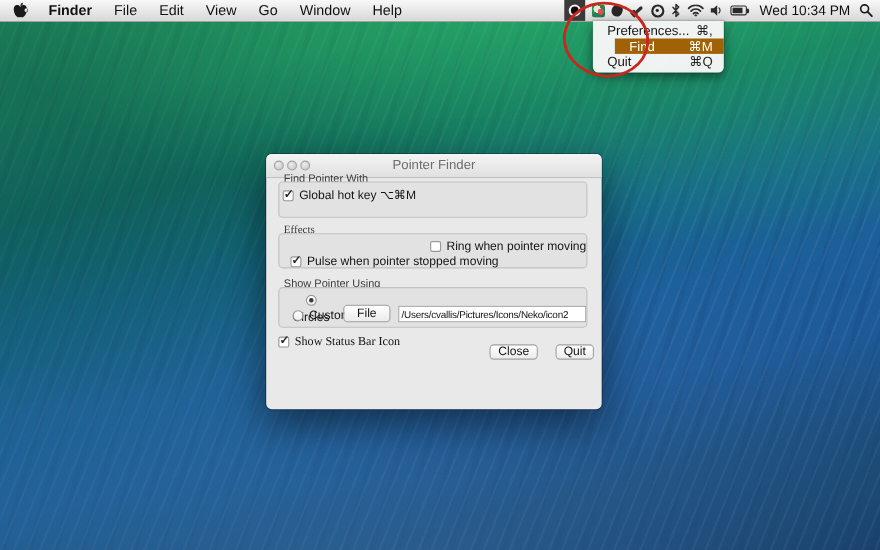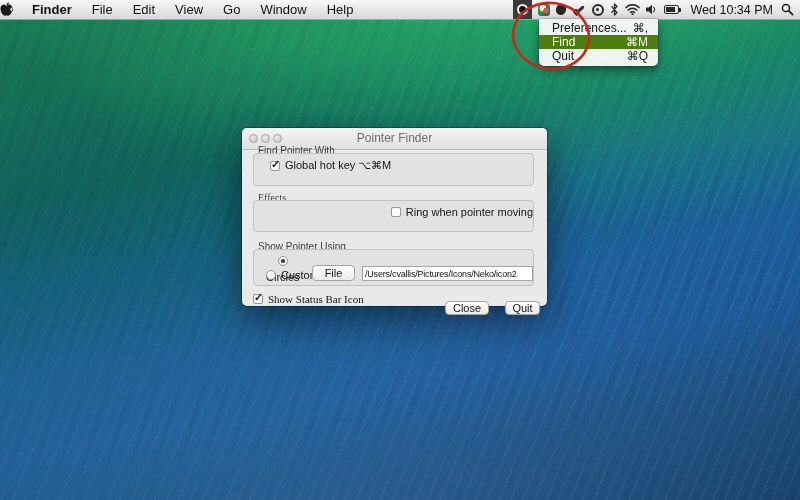--- a/index.html
+++ b/index.html
@@ -14,21 +14,21 @@
       radial-gradient(900px 520px at -12% 58%, rgba(16,88,112,.45), rgba(16,88,112,0) 65%),
       radial-gradient(1300px 420px at 42% 104%, rgba(80,140,205,.38), rgba(80,140,205,0) 70%),
       repeating-linear-gradient(112deg, rgba(255,255,255,.05) 0 2px, rgba(255,255,255,0) 2px 11px),
       repeating-linear-gradient(106deg, rgba(0,25,55,.07) 0 5px, rgba(0,0,0,0) 5px 23px),
       linear-gradient(168deg,#23945c 0%,#1f8e60 16%,#12705f 30%,#156787 44%,#1c5f9b 58%,#1c5796 70%,#15456f 84%,#0e3157 100%);}
 
   
   .menubar{position:absolute;left:0;top:0;width:800px;height:19px;z-index:50;
     background:linear-gradient(#f8f8f8,#d8d8d8);border-bottom:1px solid rgba(0,0,0,.35);
     display:flex;align-items:center;font-size:13px;color:#111;}
-  .mb-left{display:flex;align-items:center;height:100%;padding-left:0;}
+  .mb-left{display:flex;align-items:center;height:100%;padding-left:12px;}
   .mb-apple{display:flex;align-items:center;padding:0 9px 0 0;height:100%;}
   .mb-item{padding:0 10px;height:100%;display:flex;align-items:center;white-space:nowrap;}
   .mb-item.app{font-weight:bold;}
   .mb-right{margin-left:auto;display:flex;align-items:center;gap:6px;height:100%;padding-right:6px;}
   .st{display:flex;align-items:center;justify-content:center;height:19px;}
   .tile-pressed{width:19px;height:19px;background:#3a3a3a;display:flex;align-items:center;justify-content:center;}
   .rec-icon{width:11px;height:11px;border-radius:50%;background:#0c0c0c;border:2px solid #f2f2f2;box-sizing:border-box;}
   .color-app{width:12px;height:12px;border-radius:3px;
     background:radial-gradient(circle at 68% 55%, #d9534f 0 26%, rgba(0,0,0,0) 28%),
                radial-gradient(circle at 40% 35%, #e9e6da 0 30%, rgba(0,0,0,0) 32%),
@@ -44,28 +44,28 @@
   .battery-fill{position:absolute;left:2px;top:2px;width:9px;height:5px;background:#2a2a2a;}
   .battery-nub{position:absolute;left:15.5px;top:2.5px;width:2px;height:4px;background:#2a2a2a;border-radius:0 1px 1px 0;}
   .clock{font-size:12.5px;color:#101010;white-space:nowrap;padding:0 2px;}
 
   
   .statusmenu{position:absolute;left:539px;top:19px;width:119px;z-index:60;
     background:rgba(246,246,246,.97);border-radius:0 0 5px 5px;padding:2px 0 3px 0;
     box-shadow:0 4px 10px rgba(0,0,0,.45), 0 0 0 1px rgba(0,0,0,.12);}
   .sm-item{height:14px;display:flex;align-items:center;font-size:12px;color:#161616;padding:0 10px 0 13px;}
   .sm-item .sc{margin-left:auto;color:#222;}
-  .sm-item.highlighted{background:#4d7c0f;color:#fff;}
+  .sm-item.highlighted{background:#a16207;color:#fff;margin-left:20px;}
   .sm-item.highlighted .sc{color:#fff;}
 
   
   .annotation{position:absolute;left:506px;top:-3px;z-index:100;pointer-events:none;}
 
   
-  .win{position:absolute;left:242px;top:128px;width:305px;height:178px;z-index:10;
+  .win{position:absolute;left:242px;top:140px;width:305px;height:232px;z-index:10;
     background:#e9e9e9;border-radius:5px;box-shadow:0 14px 38px rgba(0,0,0,.5), 0 0 0 1px rgba(0,0,0,.28);}
   .titlebar{position:relative;height:21px;background:linear-gradient(#f4f4f4,#e0e0e0);
     border-bottom:1px solid #bdbdbd;border-radius:5px 5px 0 0;}
   .title{position:absolute;left:0;right:0;top:0;height:21px;line-height:21px;text-align:center;
     font-size:12px;color:#6e6e6e;}
   .tl{position:absolute;top:6px;width:9px;height:9px;border-radius:50%;
     background:radial-gradient(circle at 35% 30%, #ededed, #c3c3c3);border:1px solid #a2a2a2;box-sizing:border-box;}
   .tl.close{left:7px;} .tl.min{left:19px;} .tl.zoom{left:31px;}
 
   .g-label{position:absolute;left:16px;font-size:10px;color:#3c3c3c;}
@@ -94,32 +94,36 @@
 
   <div class="win">
     <div class="titlebar">
       <span class="tl close"></span>
       <span class="tl min"></span>
       <span class="tl zoom"></span>
       <div class="title">Pointer Finder</div>
     </div>
 
     <div class="g-label" style="top:17px;">Find Pointer With</div>
-    <div class="gbox" style="top:25px;height:33px;padding:5px 0 0 16px;">
+    <div class="gbox" style="top:25px;height:33px;padding:5px 0 0 3px;">
       <div class="row" style="margin-bottom:3px;">
         <span class="checkbox checked"></span>
         <span>Global hot key ⌥⌘M</span>
       </div>
     </div>
 
     <div class="g-label" style="top:64px;font-family:Liberation Serif, serif;">Effects</div>
     <div class="gbox" style="top:72px;height:32px;padding:5px 0 0 10px;">
       <div class="row" style="margin-bottom:2px;justify-content:flex-end;">
         <span class="checkbox"></span>
         <span>Ring when pointer moving</span>
+      </div>
+      <div class="row">
+        <span class="checkbox checked"></span>
+        <span>Pulse when pointer stopped moving</span>
       </div>
     </div>
 
     <div class="g-label" style="top:113px;">Show Pointer Using</div>
     <div class="gbox" style="top:121px;height:37px;">
       <div class="row" style="position:absolute;left:12px;top:6px;flex-direction:column;">
         <span class="radio selected"></span>
         <span>Circles</span>
       </div>
       <div class="row" style="position:absolute;left:12px;top:19px;">

